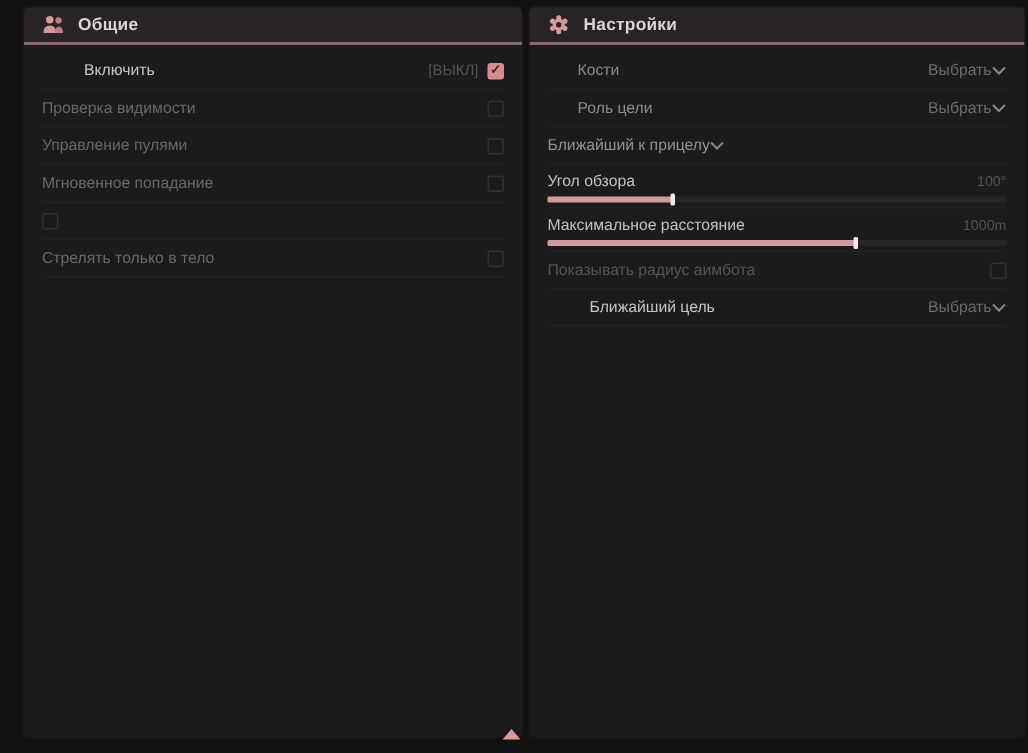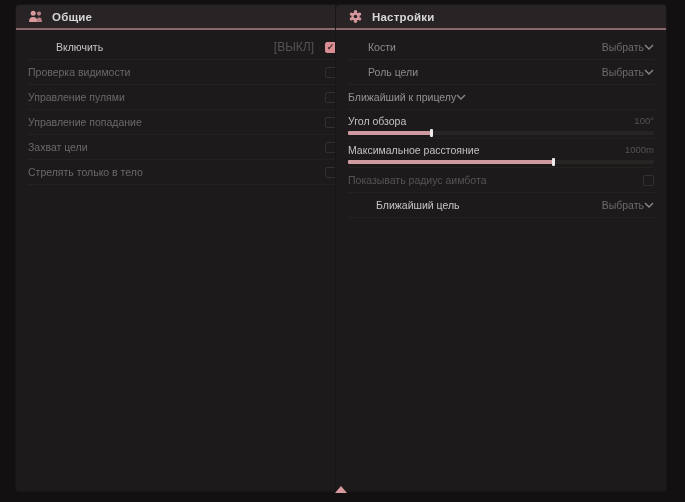--- a/index.html
+++ b/index.html
@@ -9,61 +9,61 @@
     font-family:"Liberation Sans", sans-serif;
     -webkit-font-smoothing:antialiased;
   }
   .panel{
     position:absolute;top:5px;height:486px;
     background:#1c1a1a;border-radius:3px;overflow:hidden;
     display:flex;flex-direction:column;
     box-shadow:0 0 0 1px #181616;
   }
   .panel.left{left:16px;width:332px;}
-  .panel.right{left:336px;width:330px;}
+  .panel.right{left:353px;width:330px;}
   .panel-header{
     height:23px;flex:0 0 23px;background:#282425;
     display:flex;align-items:center;gap:9px;padding:0 12px;
     border-bottom:2px solid #8c686c;
   }
   .panel-title{
     color:#d8d6d6;font-size:11.5px;font-weight:bold;letter-spacing:.2px;
   }
   .hicon{width:15px;height:13px;flex:0 0 auto;display:block;}
   .panel-body{flex:1;padding:5px 12px 0 12px;}
   .row{
     display:flex;align-items:center;height:24px;
     border-bottom:1px solid #242121;
   }
   .row .label{flex:1;font-size:10.5px;color:#6b6868;white-space:nowrap;overflow:hidden;}
   .row .label.bright{color:#c7c5c5;padding-left:28px;}
   .row .label.mid{color:#8e8b8b;padding-left:20px;}
   .row .label.soft{color:#aeacac;}
   .row .label.disabled{color:#585454;}
-  .hint{font-size:12px;color:#575353;margin-right:11px;}
+  .hint{font-size:10px;color:#575353;margin-right:6px;}
   .checkbox{
     width:11px;height:11px;border:1px solid #3d3939;border-radius:2px;
     box-sizing:border-box;display:flex;align-items:center;justify-content:center;
     background:transparent;flex:0 0 auto;cursor:pointer;
   }
   .checkbox .mark{display:none;font-size:9px;line-height:1;color:#47292c;font-weight:bold;transform:translateY(-0.5px);}
   .checkbox.checked{background:#d78d92;border-color:#d78d92;}
   .checkbox.checked .mark{display:block;}
   .checkbox.dim{border-color:#322f2f;}
   .select{
     display:flex;align-items:center;cursor:pointer;flex:0 0 auto;
   }
   .select .value{font-size:10.5px;color:#6f6b6b;}
   .select .value.bright{color:#969292;}
   .chev{width:10px;height:6px;display:block;}
   .slider-row{
     display:flex;flex-direction:column;justify-content:center;
     height:27px;border-bottom:1px solid #242121;padding-top:1px;
   }
-  .slider-top{display:flex;height:13px;}
+  .slider-top{display:flex;align-items:center;height:13px;}
   .slider-top .label{flex:1;font-size:10.5px;color:#c3c1c1;}
   .slider-top .value{font-size:9.5px;color:#565252;}
   .track{
     position:relative;width:100%;height:4px;background:#272424;
     margin-top:3px;border-radius:1px;cursor:pointer;
   }
   .fill{
     position:relative;height:100%;background:#cf9ba0;border-radius:1px;
   }
   .handle{
@@ -103,26 +103,25 @@
       <div class="label">Проверка видимости</div>
       <div class="checkbox dim"></div>
     </div>
 
     <div class="row">
       <div class="label">Управление пулями</div>
       <div class="checkbox dim"></div>
     </div>
 
     <div class="row">
-      <div class="label">Управление попадание</div>
-      <div class="checkbox dim"></div>
-    </div>
-
-    <div class="row">
-      <div class="label">Захват цели</div>
+      <div class="label">Мгновенное попадание</div>
+      <div class="checkbox dim"></div>
+    </div>
+
+    <div class="row">
       <div class="checkbox dim"></div>
     </div>
 
     <div class="row">
       <div class="label">Стрелять только в тело</div>
       <div class="checkbox dim"></div>
     </div>
 
   </div>
 </div>

